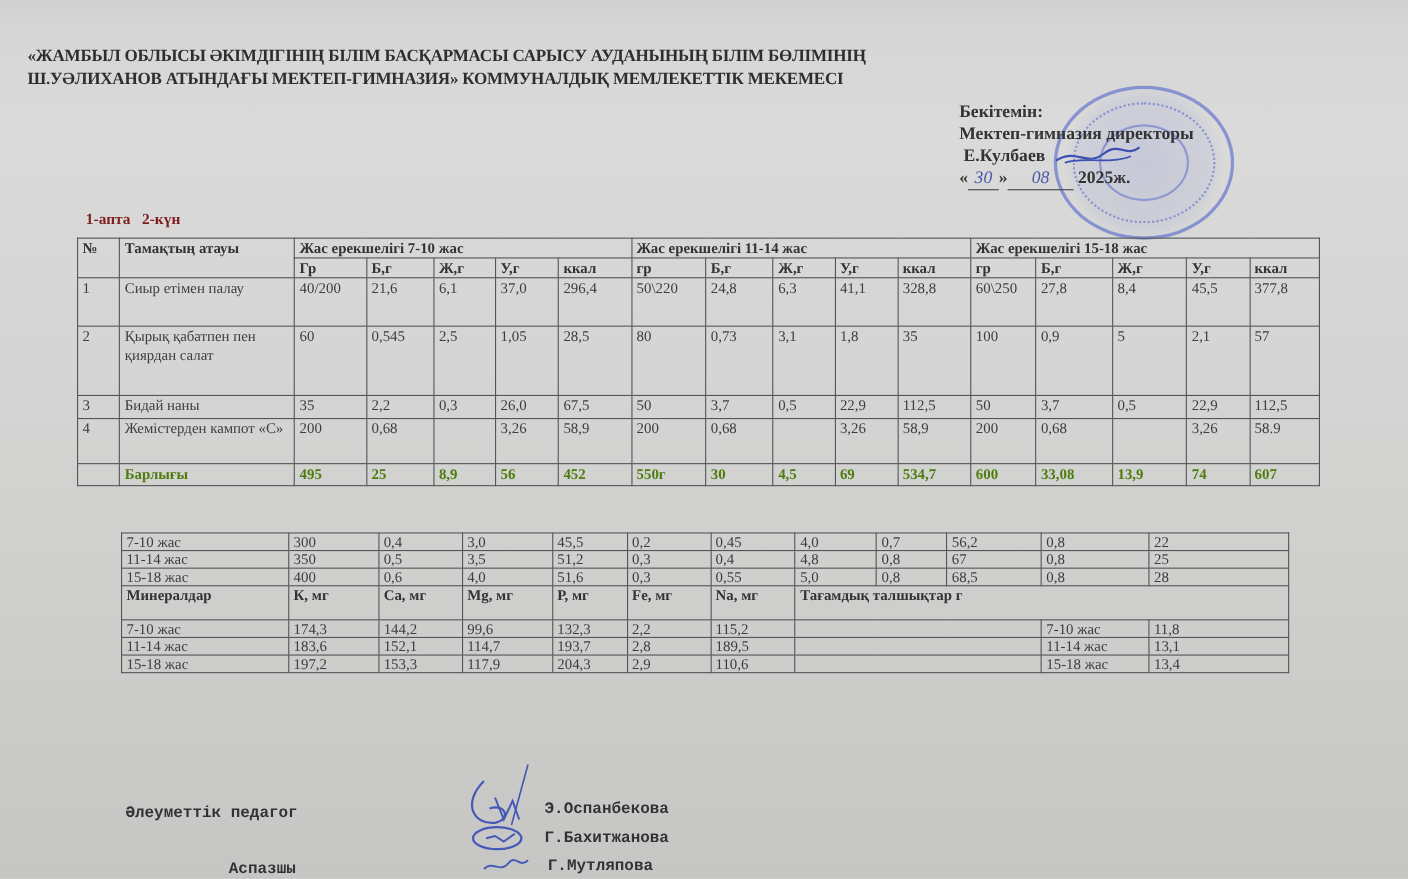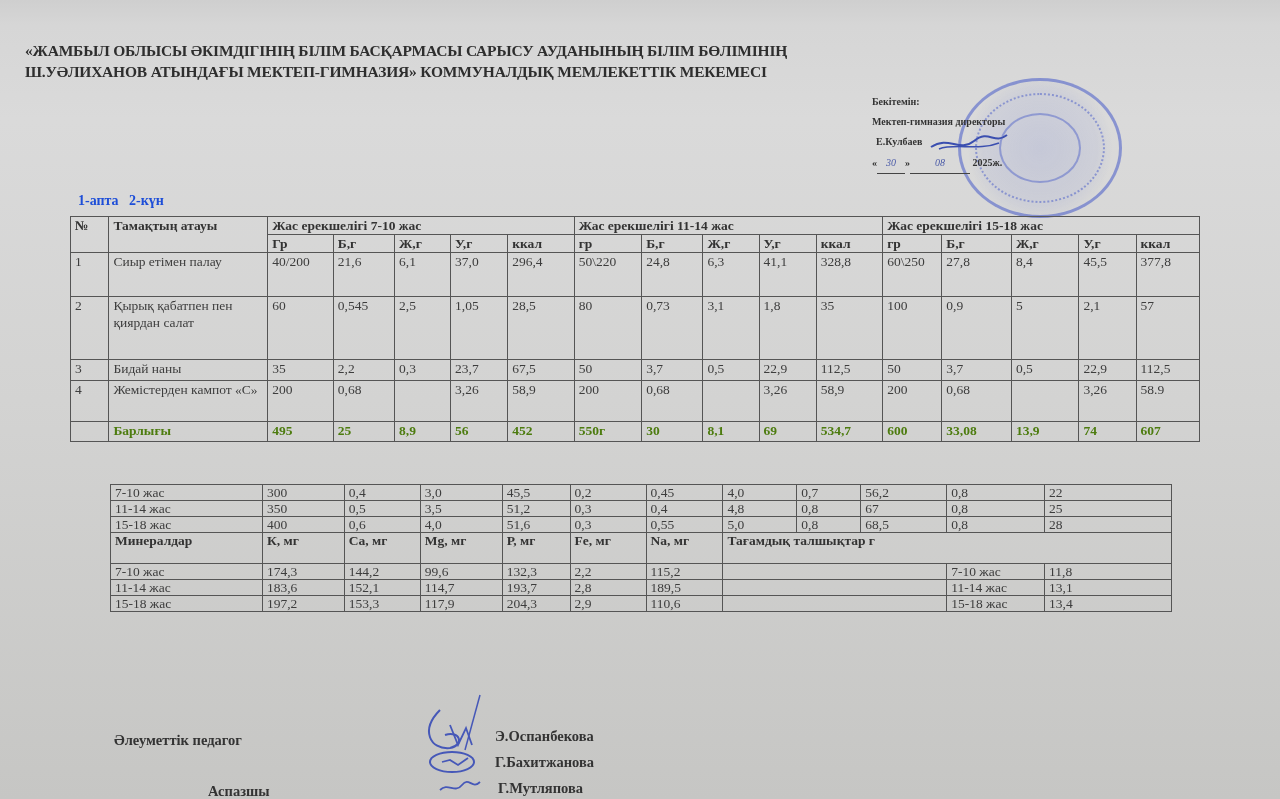--- a/index.html
+++ b/index.html
@@ -3,40 +3,40 @@
 <meta charset="utf-8">
 <style>
   html,body{margin:0;padding:0;}
   body{
     width:1280px;height:799px;overflow:hidden;position:relative;
     background:linear-gradient(180deg,#cfcfcf 0px,#d6d6d6 25px,#dadada 120px,#d3d3d2 400px,#c6c6c4 799px);
     font-family:"Liberation Serif","DejaVu Serif",serif;color:#3a3a3a;
   }
   .abs{position:absolute;}
   .title{left:0;width:1280px;text-align:left;font-weight:bold;font-size:15.5px;color:#2e2e2e;letter-spacing:-0.2px;padding-left:25px;}
-  .approve{left:872px;top:92px;font-weight:bold;font-size:10px;line-height:20px;color:#333;}
+  .approve{left:872px;top:92px;font-weight:bold;font-size:16px;line-height:20px;color:#333;}
   .approve div{white-space:nowrap;}
   .date-num{display:inline-block;border-bottom:1px solid #444;font-style:italic;color:#4a5aa8;font-weight:normal;}
   .stamp{left:958px;top:78px;width:164px;height:140px;border-radius:50%;
     border:3px solid rgba(70,90,200,0.55);box-sizing:border-box;
     background:radial-gradient(circle,rgba(110,125,210,0.18) 0%,rgba(110,125,210,0.10) 55%,rgba(110,125,210,0) 70%);}
   .stamp:before{content:"";position:absolute;left:14px;top:12px;right:14px;bottom:12px;border-radius:50%;border:2px dotted rgba(70,90,200,0.5);}
   .stamp:after{content:"";position:absolute;left:38px;top:32px;right:38px;bottom:32px;border-radius:50%;border:2px solid rgba(70,90,200,0.45);}
-  .day{left:78px;top:193px;font-weight:bold;font-size:14px;color:#1d4ed8;}
+  .day{left:78px;top:193px;font-weight:bold;font-size:14px;color:#7f1d1d;}
   table{border-collapse:collapse;font-family:"Liberation Serif","DejaVu Serif",serif;}
   td{border:1px solid #555;padding:0 4px;vertical-align:top;font-size:13.5px;color:#3d3d3d;line-height:17px;}
   .menu{left:70px;top:216px;width:1130px;}
   .menu td{height:17px;}
   .menu .h td{font-weight:bold;color:#333;}
   .menu .b td{font-weight:bold;color:#4d7c0f;}
   .vit{left:110px;top:484px;width:1062px;}
   .vit td{height:15px;line-height:15px;}
   .vit .hh td{font-weight:bold;height:30px;vertical-align:middle;color:#333;}
   .center{}
-  .sig{font-weight:bold;font-size:14.5px;color:#333;}
+  .sig{font-weight:bold;font-size:14.5px;color:#333;font-family:Liberation Mono, monospace;}
 </style>
 </head>
 <body>
 
 <div class="abs title" style="top:42px;">«ЖАМБЫЛ ОБЛЫСЫ ӘКІМДІГІНІҢ БІЛІМ БАСҚАРМАСЫ САРЫСУ АУДАНЫНЫҢ БІЛІМ БӨЛІМІНІҢ</div>
 <div class="abs title" style="top:63px;">Ш.УӘЛИХАНОВ АТЫНДАҒЫ МЕКТЕП-ГИМНАЗИЯ» КОММУНАЛДЫҚ МЕМЛЕКЕТТІК МЕКЕМЕСІ</div>
 
 <div class="abs stamp"></div>
 
 <div class="abs approve">
@@ -142,21 +142,21 @@
     <td>2,1</td>
     <td>57</td>
   </tr>
 
   <tr style="height:21px">
     <td>3</td>
     <td>Бидай наны</td>
     <td>35</td>
     <td>2,2</td>
     <td>0,3</td>
-    <td>23,7</td>
+    <td>26,0</td>
     <td>67,5</td>
     <td>50</td>
     <td>3,7</td>
     <td>0,5</td>
     <td>22,9</td>
     <td>112,5</td>
     <td>50</td>
     <td>3,7</td>
     <td>0,5</td>
     <td>22,9</td>
@@ -186,21 +186,21 @@
   <tr class="b" style="height:20px">
     <td></td>
     <td>Барлығы</td>
     <td>495</td>
     <td>25</td>
     <td>8,9</td>
     <td>56</td>
     <td>452</td>
     <td>550г</td>
     <td>30</td>
-    <td>8,1</td>
+    <td>4,5</td>
     <td>69</td>
     <td>534,7</td>
     <td>600</td>
     <td>33,08</td>
     <td>13,9</td>
     <td>74</td>
     <td>607</td>
   </tr>
 </tbody>
   </table>

